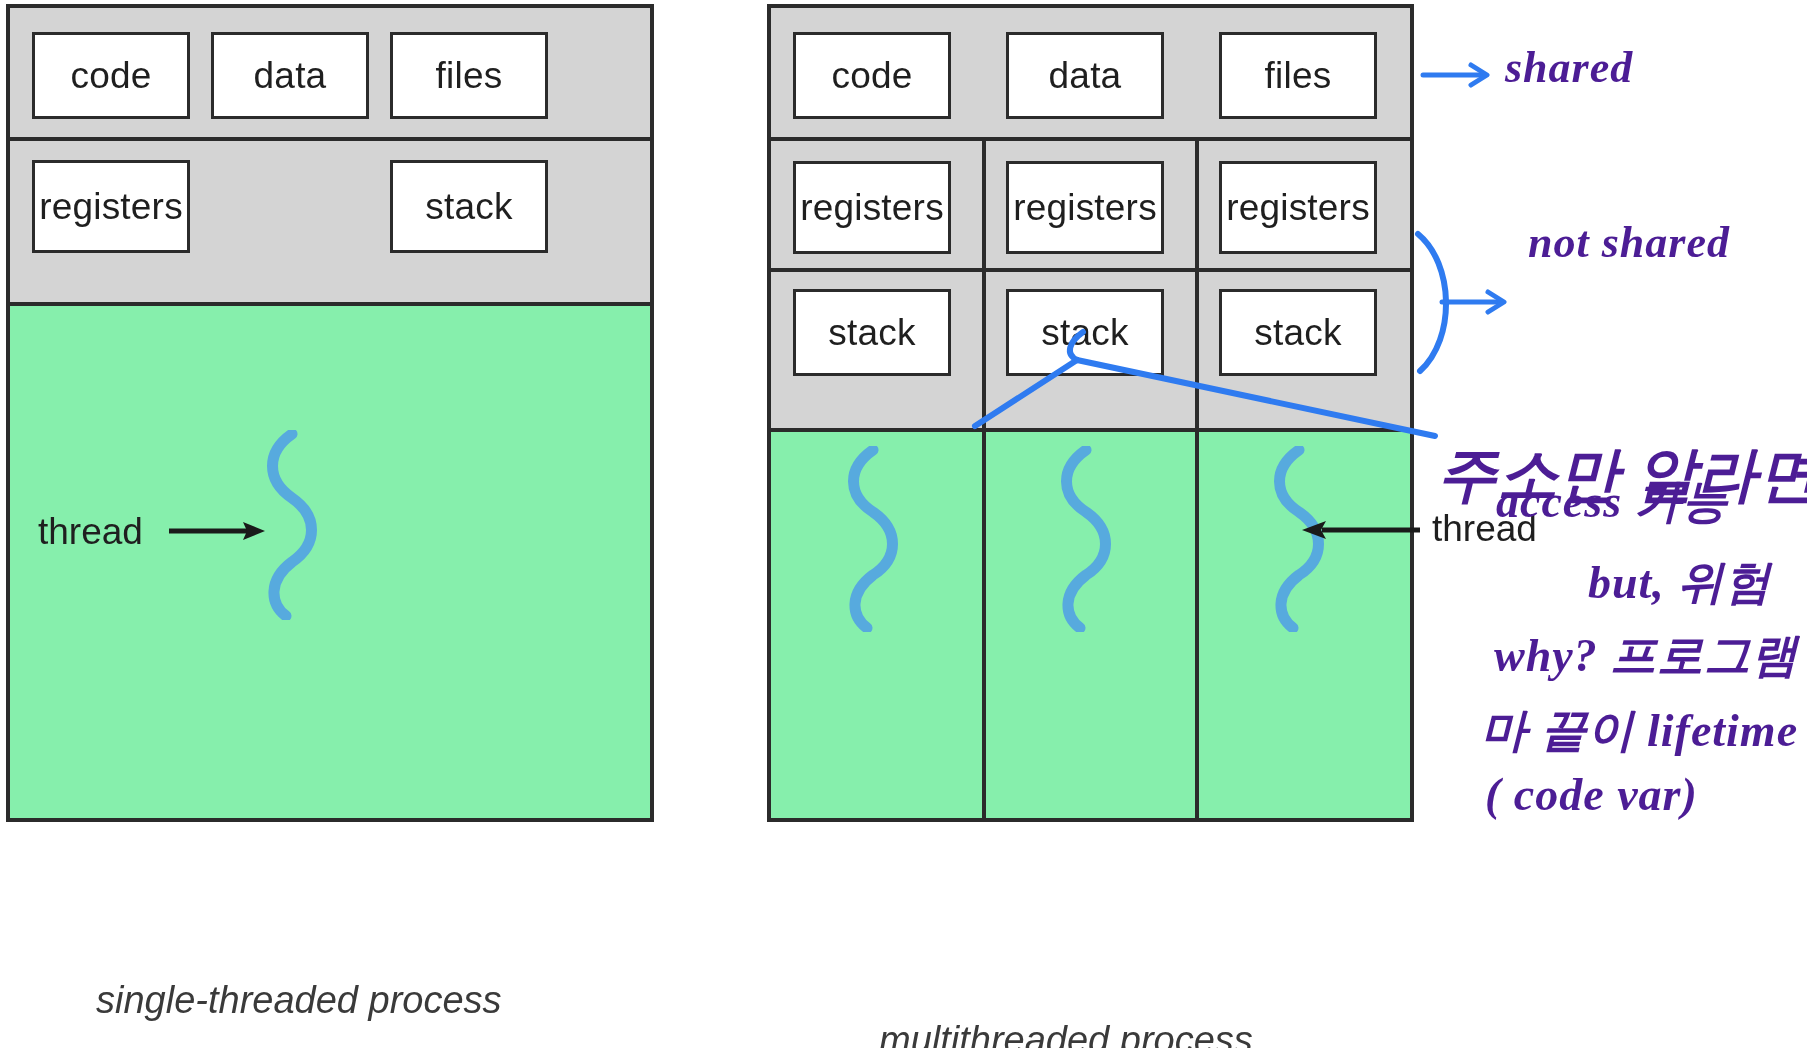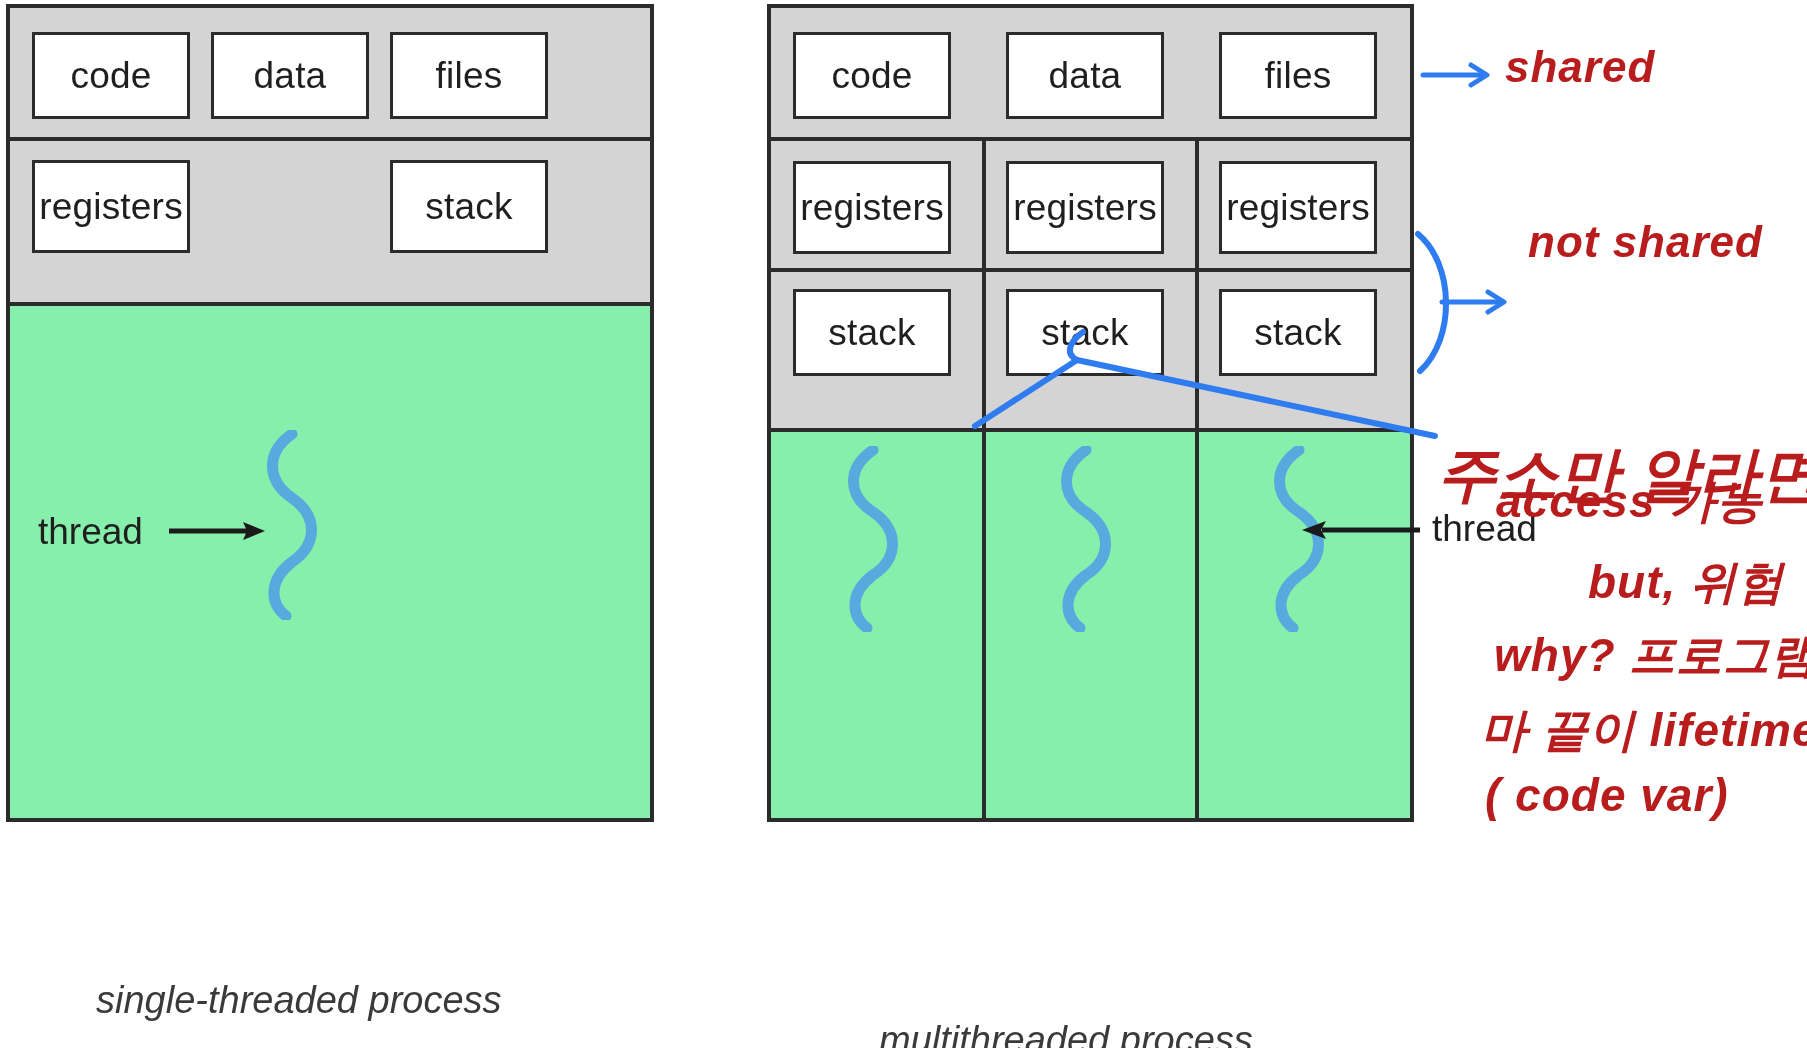--- a/index.html
+++ b/index.html
@@ -70,23 +70,23 @@
     position: absolute;
     font-size: 38px;
     color: #3a3a3a;
     white-space: nowrap;
     font-style: italic;
   }
 
   
   .ink {
     position: absolute;
-    color: #b91c1c;
+    color: #4c1d95;
     white-space: pre;
-    font-family: Liberation Sans, sans-serif;
+    font-family: Liberation Serif, serif;
     font-weight: 700;
     font-style: italic;
     letter-spacing: 1px;
   }
   .ink-svg { position: absolute; overflow: visible; }
 </style>
 </head>
 <body>
 
 <div class="panel" id="single-panel">

